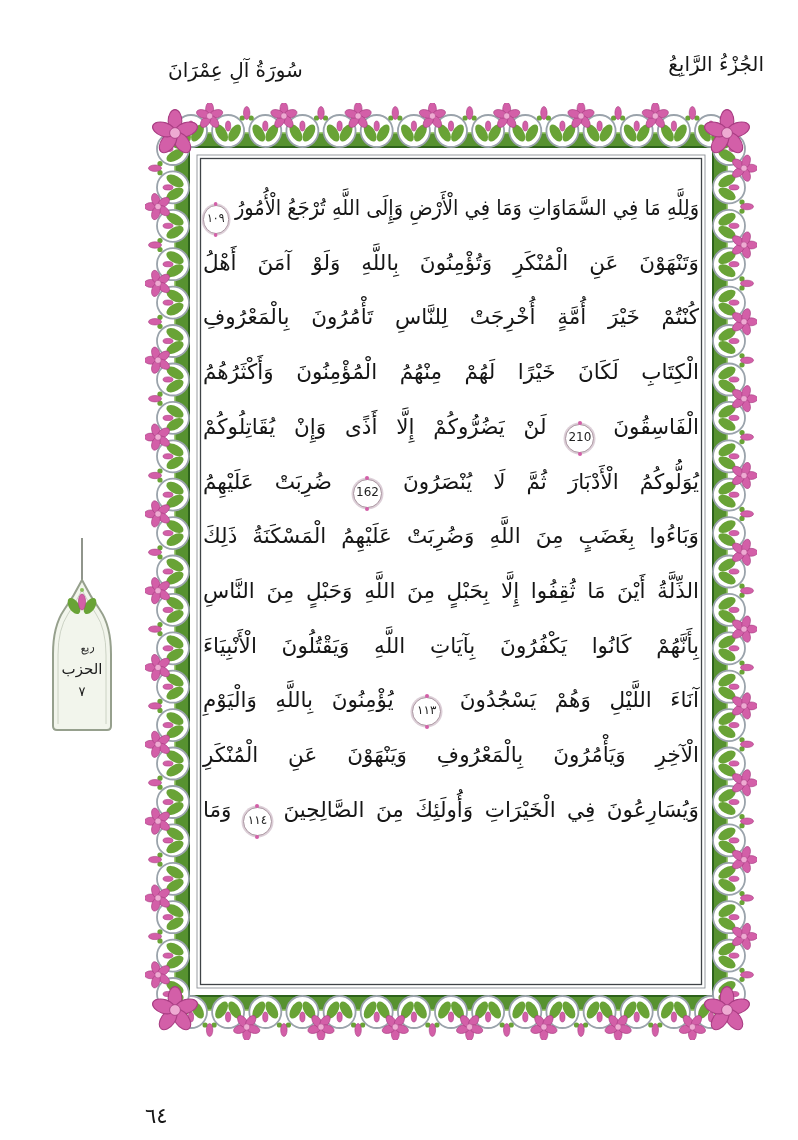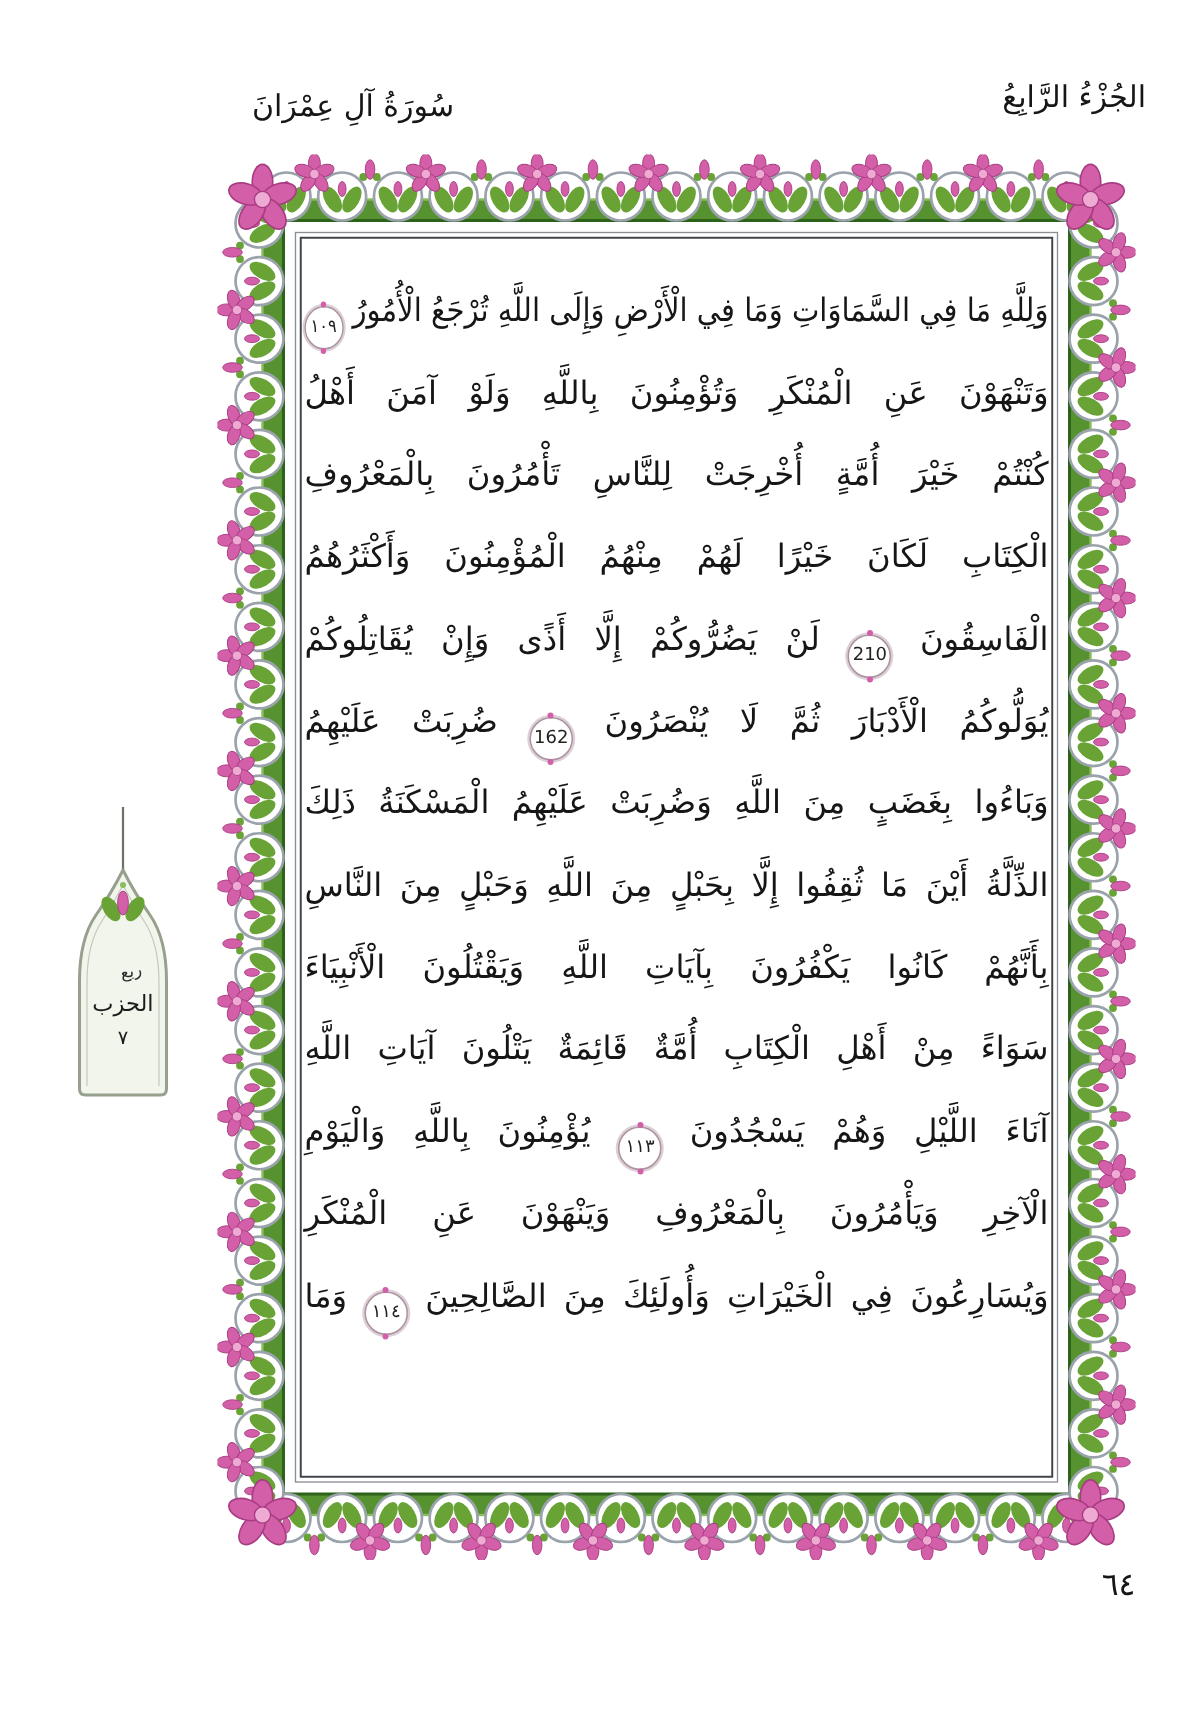--- a/index.html
+++ b/index.html
@@ -84,23 +84,23 @@
     position:absolute;left:50%;
     width:4px;height:4px;margin-left:-2px;
     border-radius:50%;
     background:var(--flower-pink);
   }
   .aya::before{top:-4px;}
   .aya::after{bottom:-4px;}
 
   #page-number{
     position:absolute;
-    left:145px;top:1044px;
+    left:145px;top:1104px;
     width:612px;
-    text-align:right;
+    text-align:left;
     font-size:21px;
     color:var(--text-ink);
   }
 </style>
 </head>
 <body>
 
 <div id="page">
 
   <div class="hdr hdr-right">الجُزْءُ الرَّابِعُ</div>
@@ -313,21 +313,20 @@
   <div id="text-area">
       <div class="line" style="transform: scaleX(0.901818); transform-origin: 100% 50%;"><span class="seg">وَلِلَّهِ مَا فِي السَّمَاوَاتِ وَمَا فِي الْأَرْضِ وَإِلَى اللَّهِ تُرْجَعُ الْأُمُورُ </span><span class="aya">١٠٩</span></div>
       <div class="line"><span class="seg">وَتَنْهَوْنَ عَنِ الْمُنْكَرِ وَتُؤْمِنُونَ بِاللَّهِ وَلَوْ آمَنَ أَهْلُ</span></div>
       <div class="line"><span class="seg">كُنْتُمْ خَيْرَ أُمَّةٍ أُخْرِجَتْ لِلنَّاسِ تَأْمُرُونَ بِالْمَعْرُوفِ</span></div>
       <div class="line"><span class="seg">الْكِتَابِ لَكَانَ خَيْرًا لَهُمْ مِنْهُمُ الْمُؤْمِنُونَ وَأَكْثَرُهُمُ</span></div>
       <div class="line"><span class="seg">الْفَاسِقُونَ </span><span class="aya">210</span><span class="seg"> لَنْ يَضُرُّوكُمْ إِلَّا أَذًى وَإِنْ يُقَاتِلُوكُمْ</span></div>
       <div class="line"><span class="seg">يُوَلُّوكُمُ الْأَدْبَارَ ثُمَّ لَا يُنْصَرُونَ </span><span class="aya">162</span><span class="seg"> ضُرِبَتْ عَلَيْهِمُ</span></div>
       <div class="line"><span class="seg">وَبَاءُوا بِغَضَبٍ مِنَ اللَّهِ وَضُرِبَتْ عَلَيْهِمُ الْمَسْكَنَةُ ذَلِكَ</span></div>
       <div class="line"><span class="seg">الذِّلَّةُ أَيْنَ مَا ثُقِفُوا إِلَّا بِحَبْلٍ مِنَ اللَّهِ وَحَبْلٍ مِنَ النَّاسِ</span></div>
       <div class="line"><span class="seg">بِأَنَّهُمْ كَانُوا يَكْفُرُونَ بِآيَاتِ اللَّهِ وَيَقْتُلُونَ الْأَنْبِيَاءَ</span></div>
-      <div class="line"><span class="seg">سَوَاءً مِنْ أَهْلِ الْكِتَابِ أُمَّةٌ قَائِمَةٌ يَتْلُونَ آيَاتِ اللَّهِ</span></div>
       <div class="line"><span class="seg">آنَاءَ اللَّيْلِ وَهُمْ يَسْجُدُونَ </span><span class="aya">١١٣</span><span class="seg"> يُؤْمِنُونَ بِاللَّهِ وَالْيَوْمِ</span></div>
       <div class="line"><span class="seg">الْآخِرِ وَيَأْمُرُونَ بِالْمَعْرُوفِ وَيَنْهَوْنَ عَنِ الْمُنْكَرِ</span></div>
       <div class="line"><span class="seg">وَيُسَارِعُونَ فِي الْخَيْرَاتِ وَأُولَئِكَ مِنَ الصَّالِحِينَ </span><span class="aya">١١٤</span><span class="seg"> وَمَا</span></div>
     </div>
 
   <div id="page-number">٦٤</div>
 
 </div>
 
 </body></html>

